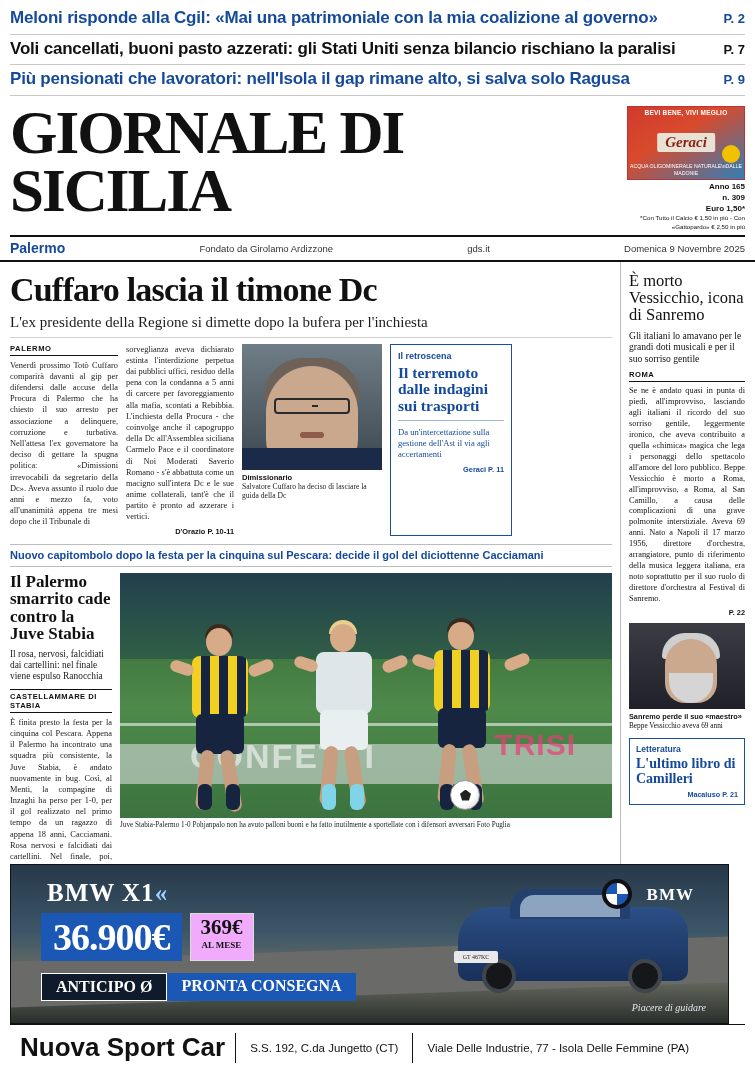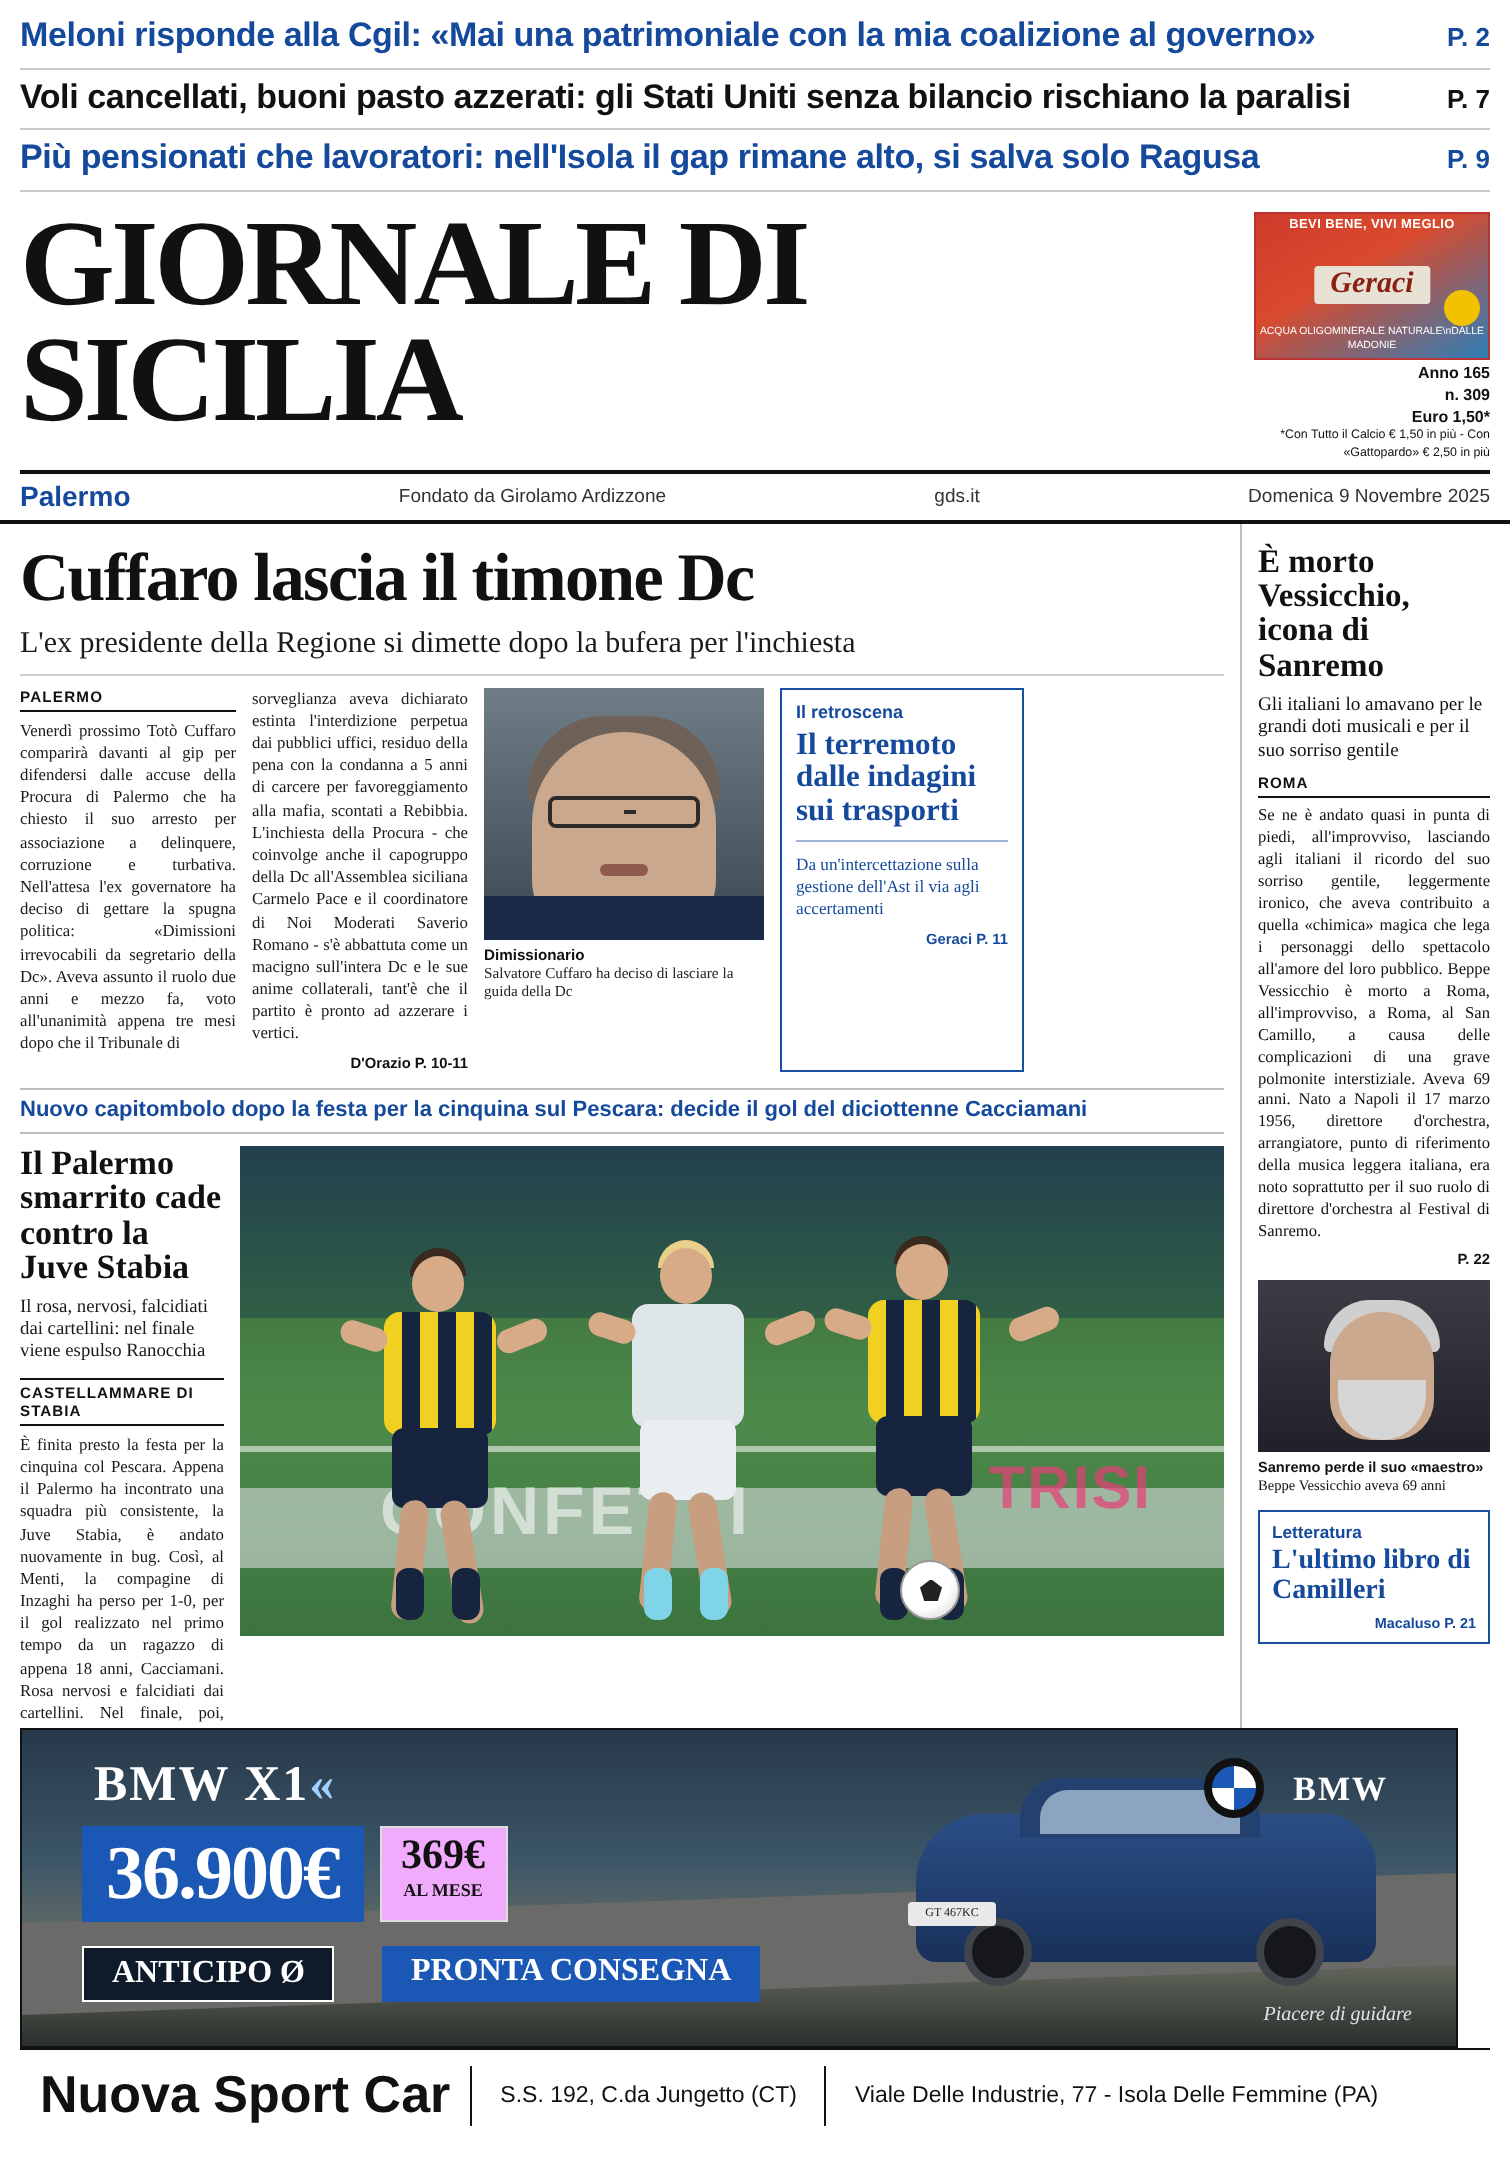--- a/index.html
+++ b/index.html
@@ -212,21 +212,21 @@
   .ball:after{content:""; position:absolute; left:9px; top:9px; width:11px; height:11px; background:#222; clip-path:polygon(50% 0,100% 38%,81% 100%,19% 100%,0 38%);}
   .sp-cap { font-size:7.2px; color:#222; margin-top:3px; font-family:"Liberation Serif",serif; }
   .sp-kicker2 {
     font-size:7.6px; font-weight:700; letter-spacing:.5px;
     border-top:1px solid #111; border-bottom:1px solid #111; padding:2px 0; margin:6px 0 4px 0;
   }
   .sp-byline { font-size:7.2px; font-weight:700; margin-top:4px; }
 
   
   .r-title {
-    font-family:"Liberation Serif", serif; font-weight:700; font-size:16.5px;
+    font-family:"Liberation Serif", serif; font-weight:400; font-size:16.5px;
     line-height:1.04; margin: 10px 0 6px 0;
   }
   .r-sub { font-family:"Liberation Serif",serif; font-size:9.6px; line-height:1.2; margin-bottom:6px; }
   .r-body { font-family:"Liberation Serif",serif; font-size:8.3px; line-height:1.32; text-align:justify; }
   .r-by { font-size:7.4px; font-weight:700; text-align:right; margin-top:3px; }
   .r-photo { width:100%; height:86px; position:relative; overflow:hidden; background:#2e2e33; margin-top:6px; }
   .r-photo .bg { position:absolute; inset:0; background:linear-gradient(#3c3c44,#20202a); }
   .r-photo .face { position:absolute; left:36px; top:16px; width:52px; height:64px; background:#cba98e; border-radius:26px 26px 20px 20px; }
   .r-photo .hair2 { position:absolute; left:33px; top:10px; width:58px; height:26px; background:#cfcfcf; border-radius:29px 29px 4px 4px; }
   .r-photo .beard { position:absolute; left:40px; top:50px; width:44px; height:30px; background:#d5d5d5; border-radius:0 0 22px 22px; }
@@ -253,21 +253,21 @@
   .ad-car .win { position:absolute; left:62px; top:-12px; width:100px; height:22px; background:#9fb6cf; border-radius:14px 14px 0 0; opacity:.85; }
   .ad-car .wheel { position:absolute; bottom:-12px; width:34px; height:34px; border-radius:50%; background:#15171a; border:4px solid #40454b; }
   .ad-car .w1 { left:24px; } .ad-car .w2 { right:26px; }
   .ad-car .plate { position:absolute; left:-4px; bottom:18px; width:44px; height:12px; background:#e9e9e9; border-radius:2px; font-size:6px; text-align:center; color:#222; line-height:12px; }
   .bmw-title { position:absolute; left:36px; top:14px; color:#fff; font-weight:700; font-size:25px; letter-spacing:1px; }
   .bmw-title .chev { color:#9fd0ff; }
   .price-row { position:absolute; left:30px; top:48px; display:flex; align-items:stretch; gap:8px; }
   .price-main { background:#1b57b5; color:#fff; font-weight:700; font-size:38px; padding:2px 12px; letter-spacing:-1px; }
   .price-alt { background:#f0abfc; color:#111; font-weight:700; font-size:21px; padding:3px 10px; text-align:center; line-height:1; border:1px solid #ddd;}
   .price-alt small { display:block; font-size:9px; font-weight:700; margin-top:3px; }
-  .chips { position:absolute; left:30px; top:108px; display:flex; gap:24px; }
+  .chips { position:absolute; left:30px; top:108px; display:flex; gap:0; }
   .chip-dark { background:#0f1b2b; color:#fff; font-weight:700; font-size:16px; padding:4px 14px; border:1px solid #fff; }
   .chip-blue { background:#1b57b5; color:#fff; font-weight:700; font-size:16px; padding:4px 14px; }
   .bmw-logo { position:absolute; right:96px; top:14px; width:30px; height:30px; border-radius:50%;
      background:conic-gradient(#fff 0 25%, #1b57b5 0 50%, #fff 0 75%, #1b57b5 0); border:4px solid #111; }
   .bmw-word { position:absolute; right:34px; top:20px; color:#fff; font-weight:700; font-size:17px; letter-spacing:1px; }
   .ad-slogan { position:absolute; right:22px; bottom:10px; color:#dfe6ee; font-size:10px; font-style:italic; }
 
   .dealer {
     position:absolute; left:10px; right:10px; bottom:10px; height:46px;
     background:#fff; border-top:1px solid #111; display:flex; align-items:center;
@@ -413,20 +413,21 @@
                 <div class="armB"></div>
               <div class="shorts"></div>
               <div class="legA"></div>
                 <div class="legB"></div>
               <div class="sock" style="left:20px;background:#16243f;"></div>
               <div class="sock" style="left:48px;background:#16243f;"></div>
             </div>
 
             <div class="ball"></div>
           </div>
+          <div class="sp-cap">Juve Stabia-Palermo 1-0 Pohjanpalo non ha avuto palloni buoni e ha fatto inutilmente a sportellate con i difensori avversari  Foto Puglia</div>
         </div>
       </div>
     </div>
 
     <div class="right">
       <div class="r-title">È morto Vessicchio, icona di Sanremo</div>
       <div class="r-sub">Gli italiani lo amavano per le grandi doti musicali e per il suo sorriso gentile</div>
       <div class="rk">ROMA</div>
       <div class="r-body">Se ne è andato quasi in punta di piedi, all'improvviso, lasciando agli italiani il ricordo del suo sorriso gentile, leggermente ironico, che aveva contribuito a quella «chimica» magica che lega i personaggi dello spettacolo all'amore del loro pubblico. Beppe Vessicchio è morto a Roma, all'improvviso, a Roma, al San Camillo, a causa delle complicazioni di una grave polmonite interstiziale. Aveva 69 anni. Nato a Napoli il 17 marzo 1956, direttore d'orchestra, arrangiatore, punto di riferimento della musica leggera italiana, era noto soprattutto per il suo ruolo di direttore d'orchestra al Festival di Sanremo.</div>
       <div class="r-by">P. 22</div>

